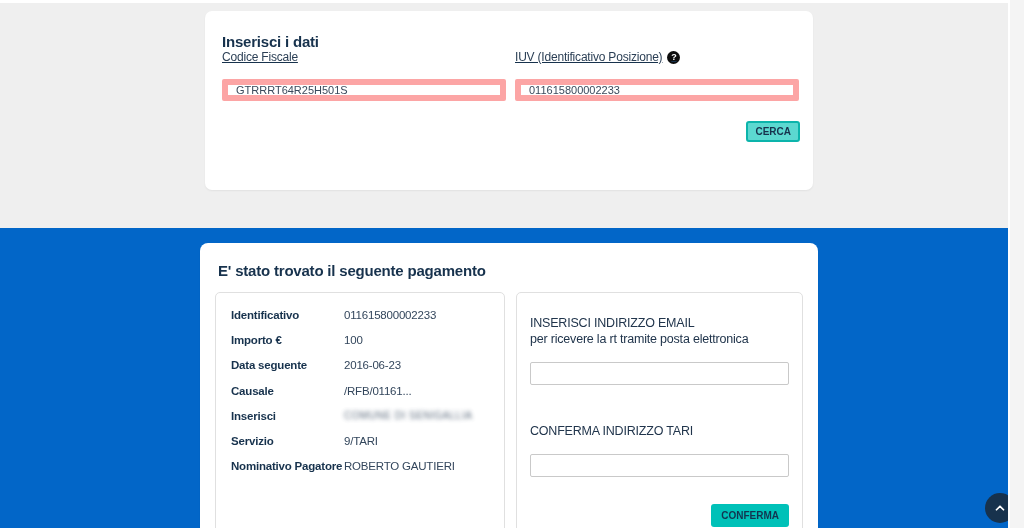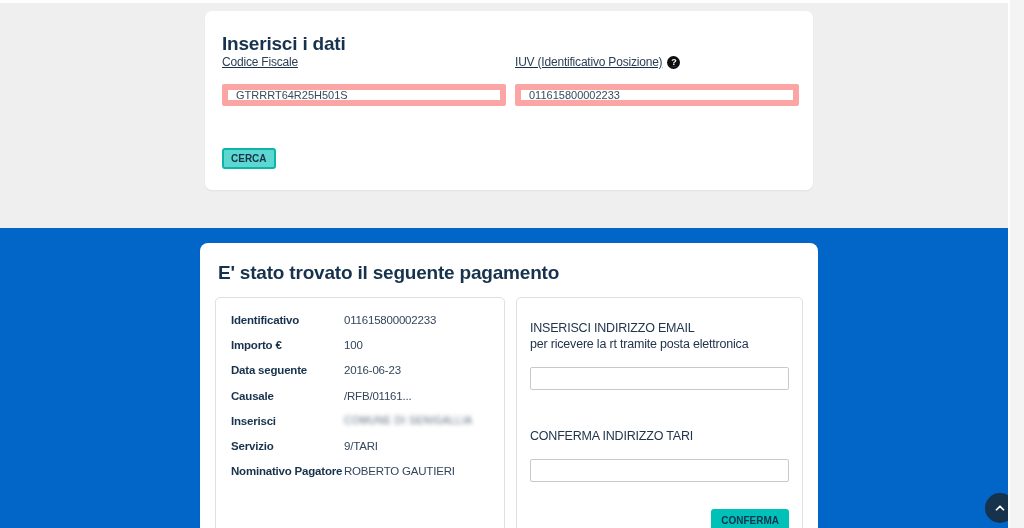--- a/index.html
+++ b/index.html
@@ -35,21 +35,21 @@
     background: #ffffff;
     border-radius: 7px;
     box-shadow: 0 1px 2px rgba(0,0,0,0.06);
   }
   .search-card {
     left: 205px; top: 11px;
     width: 608px; height: 179px;
     padding: 22px 13px 0 17px;
   }
   .card-title {
-    font-size: 19px;
+    font-size: 15px;
     font-weight: bold;
     color: #17324d;
   }
   .form-row {
     display: flex;
     text-decoration: underline;
   }
   .field { width: 286px; }
   .field + .field { margin-left: 8px; }
   .field-label {
@@ -77,23 +77,23 @@
     border: 6px solid #fca5a5;
     border-radius: 2px;
     background: #ffffff;
     font-family: "Liberation Sans", "DejaVu Sans", sans-serif;
     font-size: 11px;
     color: #3a4a5c;
     padding: 0 8px;
     outline: none;
   }
   .search-actions {
-    margin-top: 42px;
-    display: flex;
-    justify-content: flex-start;
+    margin-top: 20px;
+    display: flex;
+    justify-content: flex-end;
   }
   .btn-cerca {
     background: #5cd8d0;
     border: 2px solid #0cb4ab;
     border-radius: 3px;
     color: #17324d;
     font-family: "Liberation Sans", "DejaVu Sans", sans-serif;
     font-size: 10px;
     font-weight: bold;
     padding: 3px 7px;

